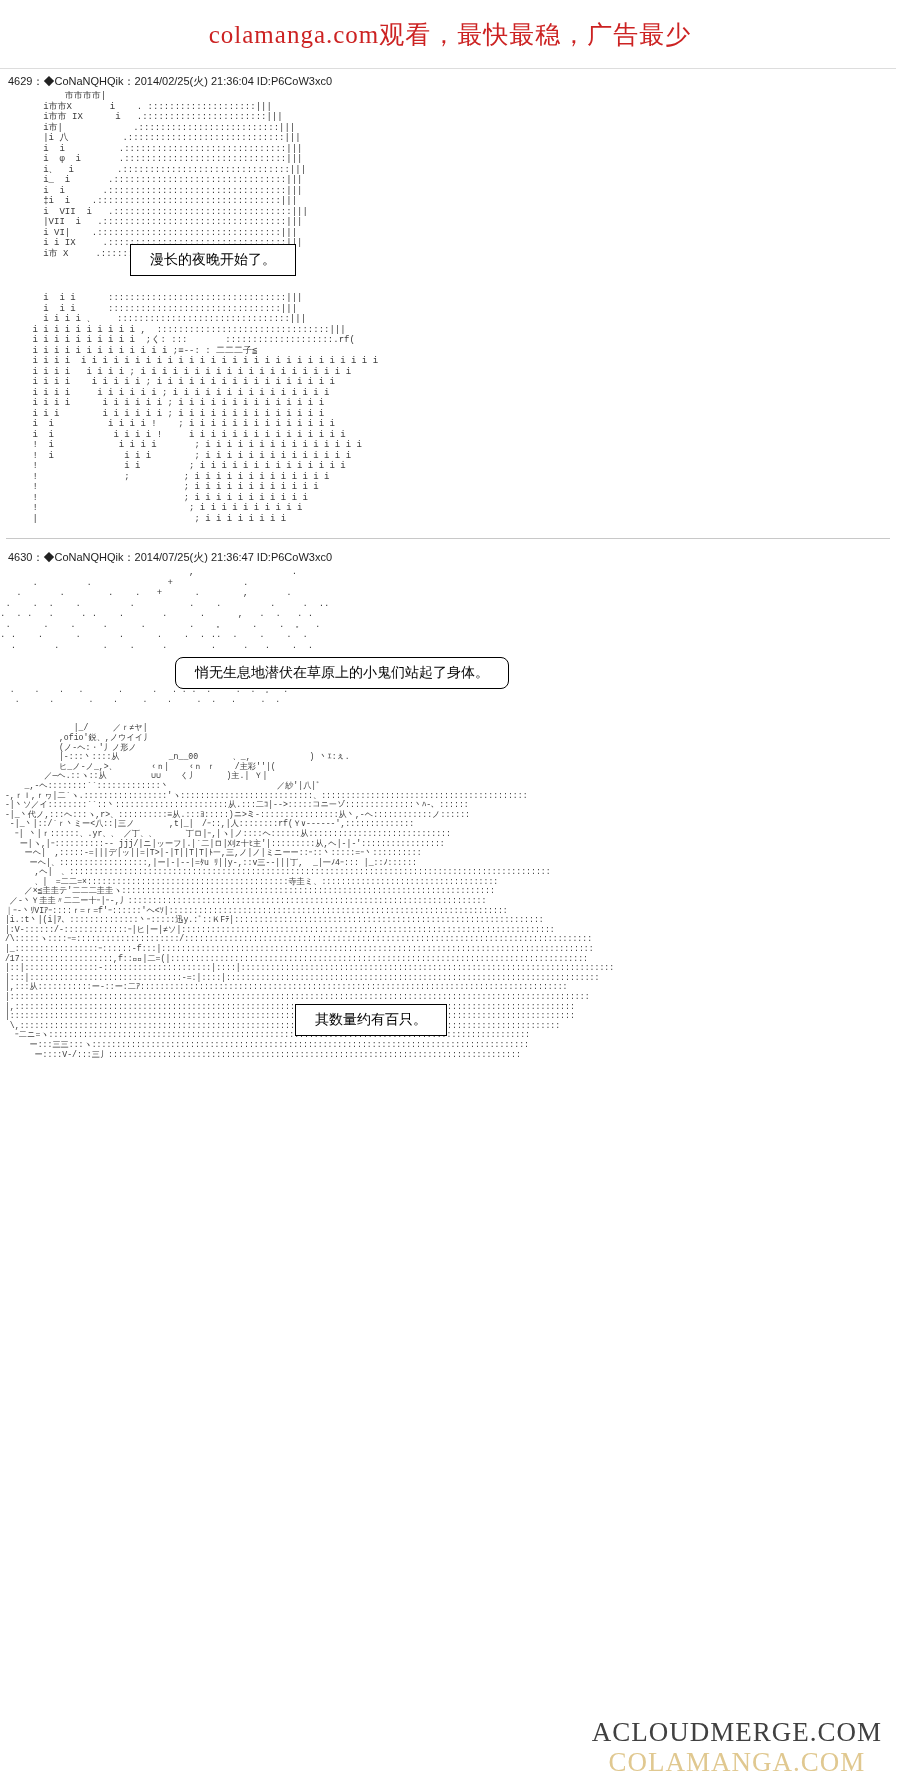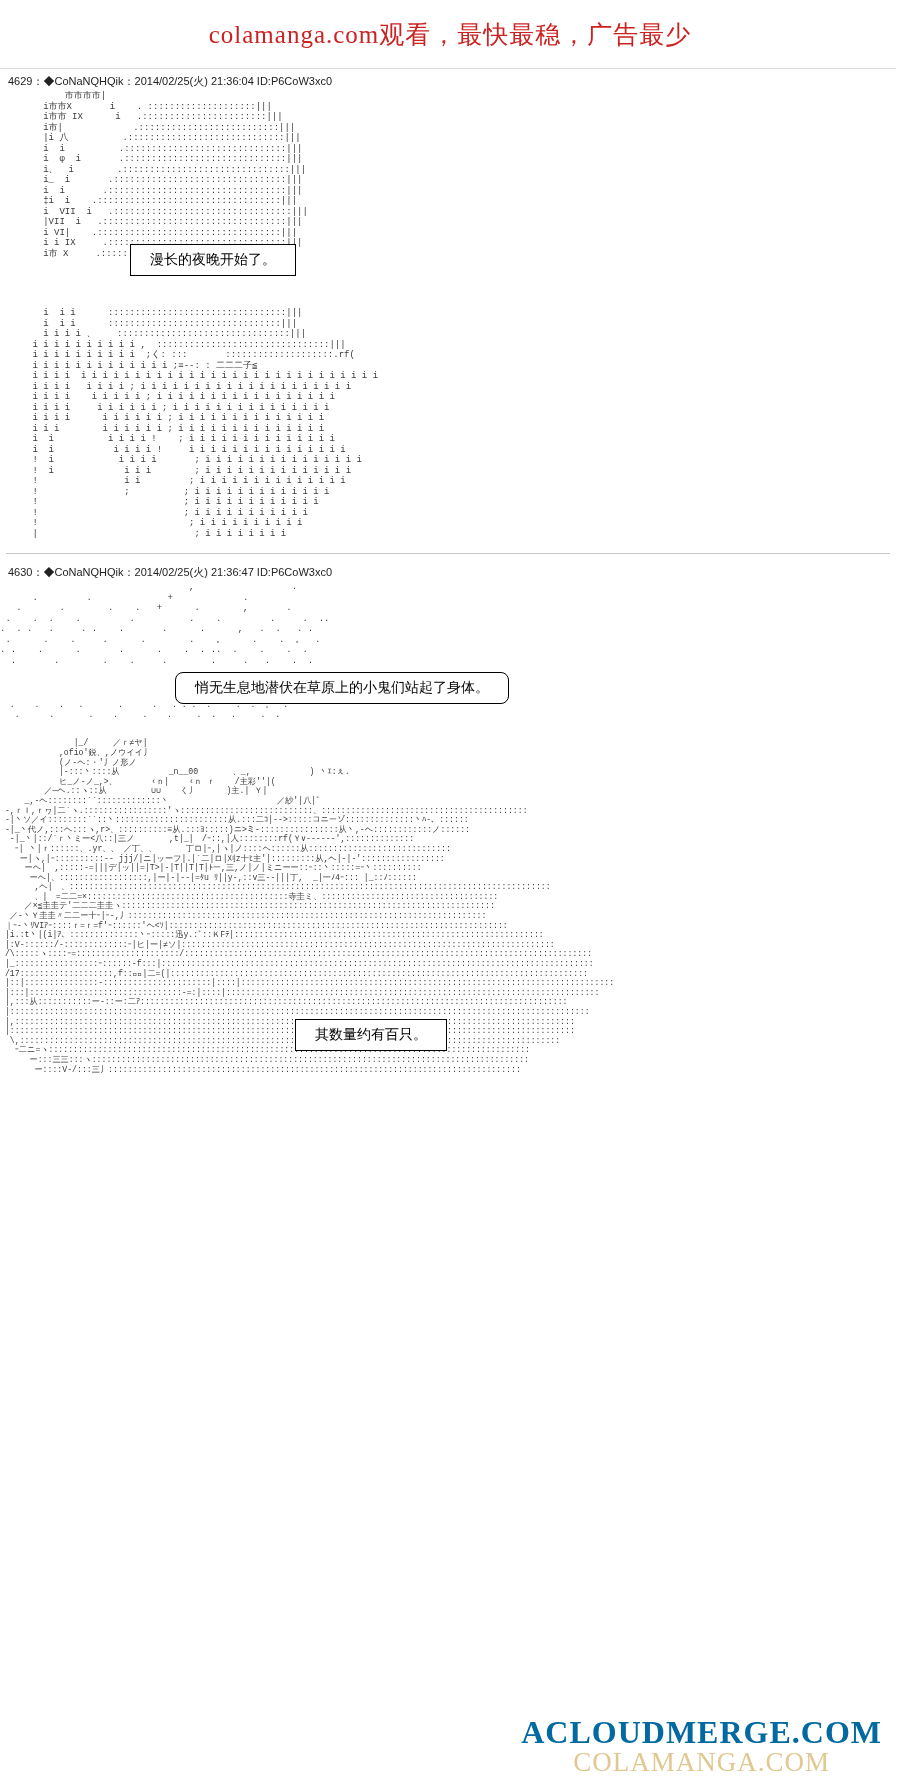--- a/index.html
+++ b/index.html
@@ -79,25 +79,24 @@
   .watermark {
     position: absolute;
     right: 14px;
     bottom: 10px;
     text-align: right;
     font-family: "Liberation Serif", serif;
     z-index: 9;
     pointer-events: none;
   }
   .wm1 {
-    font-size: 32px;
-    color: #0369a1;
+    font-size: 27px;
+    color: #404040;
     letter-spacing: 1px;
     line-height: 30px;
-    font-weight: bold;
   }
   .wm2 {
     font-size: 27px;
     color: #e0c890;
     letter-spacing: 1px;
     line-height: 30px;
     text-align: center;
   }
   .section { position: relative; }
 </style>
@@ -127,21 +126,21 @@
         i  VII  i   .:::::::::::::::::::::::::::::::::|||
         |VII  i   .::::::::::::::::::::::::::::::::::|||
         i VI|    .::::::::::::::::::::::::::::::::::|||
         i i IX     .:::::::::::::::::::::::::::::::::|||
         i市 X     .::::::::::::::::::::::::::::::::::||</div>
 
     <div class="bubble-row">
       <div class="bubble" style="left:130px; top:-15px;">漫长的夜晚开始了。</div>
     </div>
 
-    <div class="aa-block" style="margin-top:49px;">        i  i i      :::::::::::::::::::::::::::::::::|||
+    <div class="aa-block" style="margin-top:34px;">        i  i i      :::::::::::::::::::::::::::::::::|||
         i  i i      ::::::::::::::::::::::::::::::::|||
         i i i i 、    ::::::::::::::::::::::::::::::::|||
       i i i i i i i i i i ,  ::::::::::::::::::::::::::::::::|||
       i i i i i i i i i i  ;く: :::       ::::::::::::::::::::.rf(
       i i i i i i i i i i i i i ;≡--: : 二二二子≦
       i i i i  i i i i i i i i i i i i i i i i i i i i i i i i i i i i
       i i i i   i i i i ; i i i i i i i i i i i i i i i i i i i i
       i i i i    i i i i i ; i i i i i i i i i i i i i i i i i
       i i i i     i i i i i i ; i i i i i i i i i i i i i i i
       i i i i      i i i i i i ; i i i i i i i i i i i i i i
@@ -154,21 +153,21 @@
       !                ;          ; i i i i i i i i i i i i i
       !                           ; i i i i i i i i i i i i
       !                           ; i i i i i i i i i i i
       !                            ; i i i i i i i i i i
       |                             ; i i i i i i i i</div>
   </div>
 
   <div class="divider"></div>
 
   <div class="section">
-    <div class="post-header">4630：◆CoNaNQHQik：2014/02/25(火) 21:36:47 ID:P6CoW3xc0</div>
+    <div class="post-header">4630：◆CoNaNQHQik：2014/07/25(火) 21:36:47 ID:P6CoW3xc0</div>
 
     <div class="aa-block">                                   ,                  .
       .         .              +             .
    .       .        .    .   +      .        ,       .
  .    .  .    .         .          .    .         .     .  ..
 .  . .   .     . .    .       .      .      ,   .  .   . .
  .      .    .     .      .        .    。     .    .  。  .
 . .    .      .       .      .    .  . ..  .    .    .  .
   .       .        .    .     .        .     .   .    .  .</div>
 

